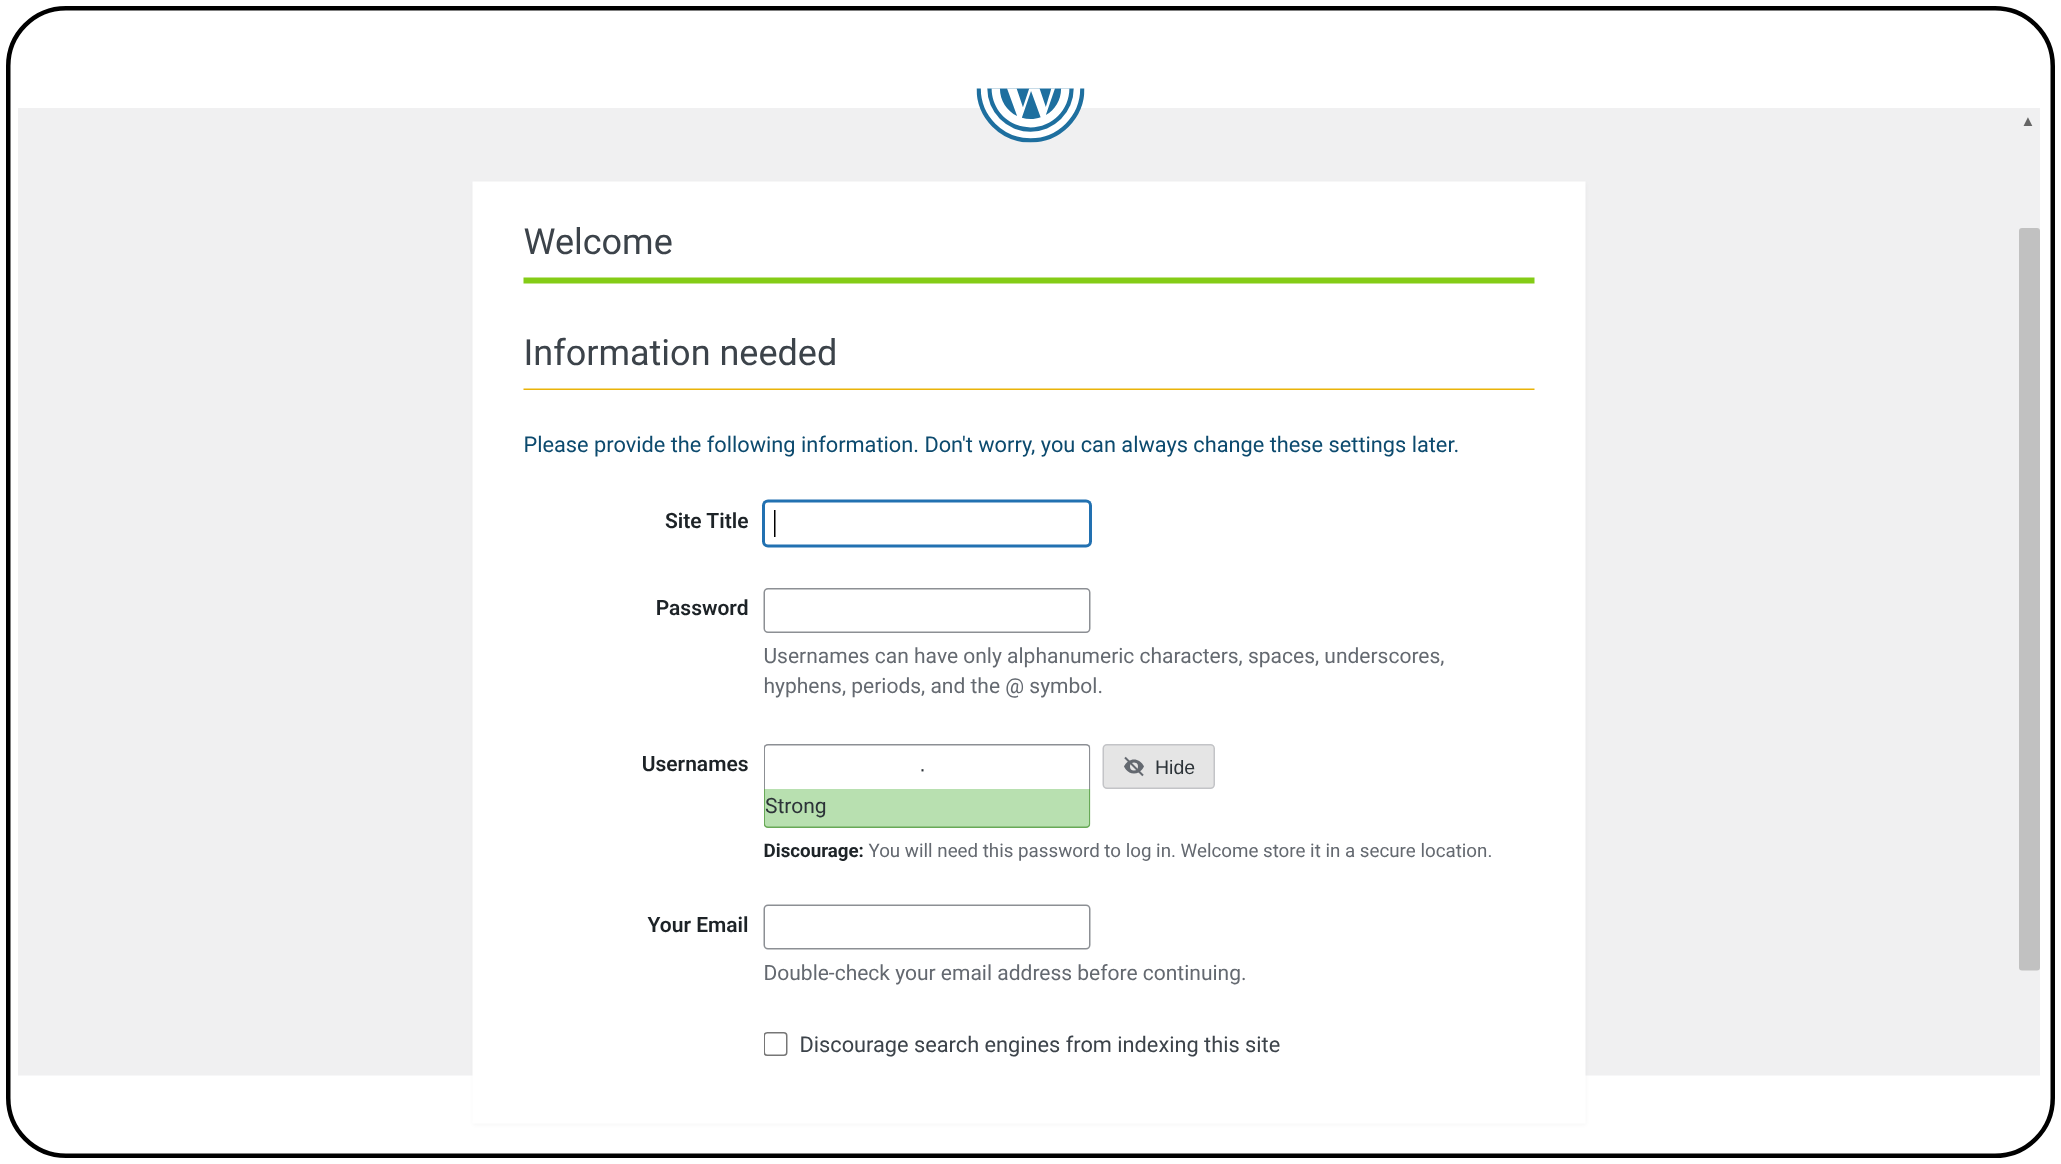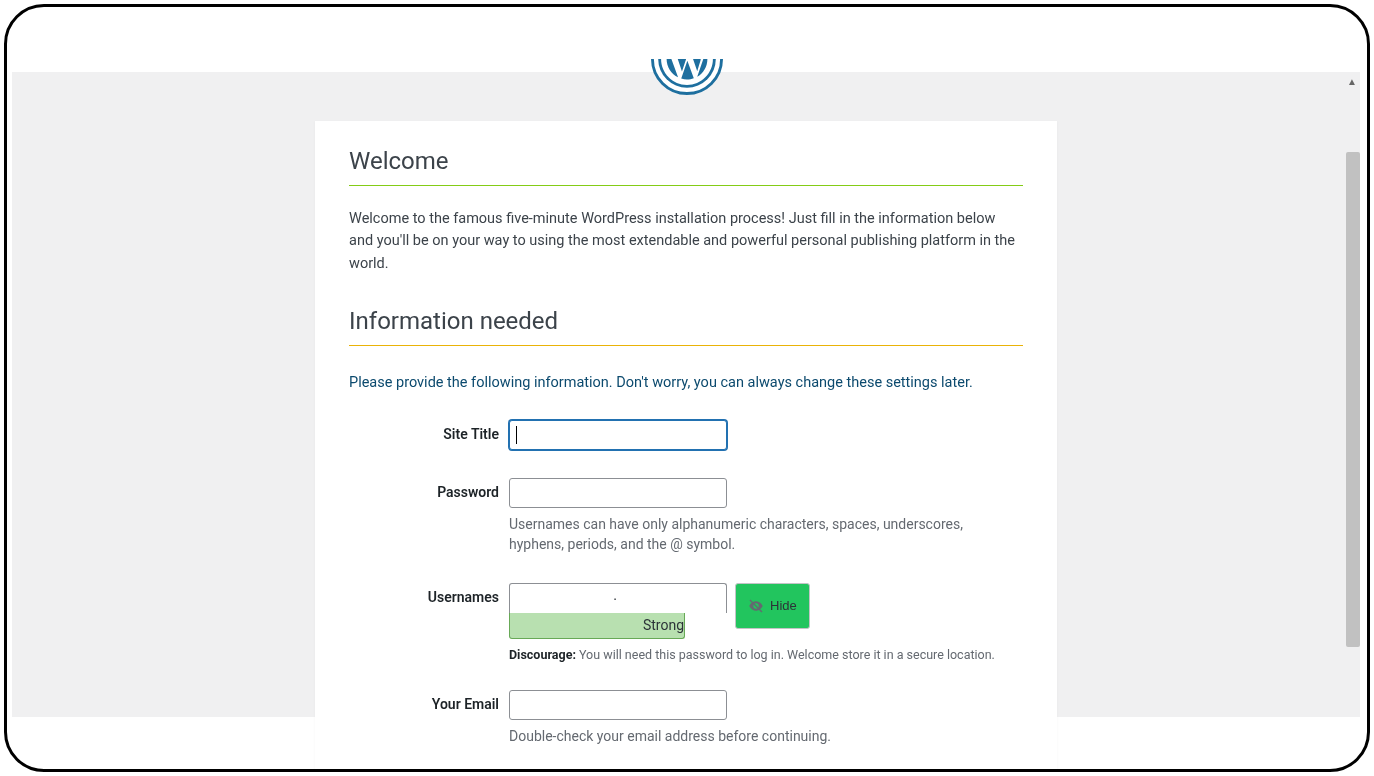--- a/index.html
+++ b/index.html
@@ -65,21 +65,21 @@
   left: 308px;
   width: 742px;
   background: #fff;
   padding: 26px 34px 30px 34px;
   box-shadow: 0 1px 3px rgba(0,0,0,0.04);
 }
 h1 {
   font-size: 24px;
   font-weight: 400;
   color: #3c434a;
-  border-bottom: 1px solid #84cc16;
+  border-bottom: 4px solid #84cc16;
   padding-bottom: 10px;
   margin-bottom: 22px;
 }
 h2 {
   font-size: 24px;
   font-weight: 400;
   color: #3c434a;
   border-bottom: 1px solid #eab308;
   padding-bottom: 10px;
   margin-top: 32px;
@@ -140,38 +140,38 @@
   border-radius: 3px 3px 0 0;
   border-bottom: none;
   background: #fff;
   padding: 0 8px;
   font-size: 14px;
   color: #2c3338;
   text-align: center;
   letter-spacing: 6px;
 }
 .pw-strength {
-  width: 176px;
+  width: 218px;
   height: 26px;
   background: #b8e0b0;
   border: 1px solid #68a957;
   border-top: none;
   border-radius: 0 0 3px 3px;
-  text-align: right;
+  text-align: left;
   font-size: 14px;
   line-height: 25px;
   color: #2c3338;
 }
 .hide-btn {
   margin-left: 8px;
-  height: 46px;
+  height: 30px;
   padding: 0 12px;
   border: 1px solid #c3c4c7;
   border-radius: 3px;
-  background: #22c55e;
+  background: #e5e5e5;
   font-size: 13px;
   color: #2c3338;
   display: inline-flex;
   align-items: center;
   cursor: pointer;
 }
 .hide-btn svg { margin-right: 6px; }
 .important-note {
   font-size: 12.5px;
   color: #646970;
@@ -200,21 +200,20 @@
     <div class="logo-wrap">
       <svg class="logo" viewBox="0 0 100 100">
         <circle cx="50" cy="50" r="48" fill="#fff" stroke="#1e6f9f" stroke-width="4"></circle>
         <circle cx="50" cy="50" r="40" fill="#1e6f9f"></circle>
         <path fill="#fff" d="M50 14c-19.9 0-36 16.1-36 36 0 19.9 16.1 36 36 36s36-16.1 36-36c0-19.9-16.1-36-36-36zm-28.3 36c0-4.1.9-8 2.4-11.5l13.5 37c-9.4-4.6-15.9-14.3-15.9-25.5zm28.3 28.3c-2.8 0-5.5-.4-8-1.2l8.5-24.7 8.7 23.8c.1.1.1.3.2.4-2.9 1-6 1.7-9.4 1.7zm3.9-41.6c1.7-.1 3.2-.3 3.2-.3 1.5-.2 1.3-2.4-.2-2.3 0 0-4.6.4-7.5.4-2.8 0-7.4-.4-7.4-.4-1.5-.1-1.7 2.2-.2 2.3 0 0 1.4.2 3 .3l4.4 12.1-6.2 18.6-10.3-30.7c1.7-.1 3.2-.3 3.2-.3 1.5-.2 1.3-2.4-.2-2.3 0 0-4.6.4-7.5.4h-1.8c5.1-7.7 13.8-12.8 23.7-12.8 7.4 0 14.1 2.8 19.1 7.4h-.4c-2.8 0-4.7 2.4-4.7 5 0 2.3 1.3 4.3 2.8 6.6 1.1 1.9 2.3 4.3 2.3 7.8 0 2.4-.9 5.2-2.2 9.1l-2.8 9.5-10.3-30.4zm10.3 37.9l8.6-25c1.6-4 2.2-7.3 2.2-10.1 0-1-.1-2-.2-2.9 2.2 4 3.5 8.7 3.5 13.6 0 10.5-5.7 19.7-14.1 24.4z"></path>
       </svg>
     </div>
 
     <div class="card">
       <h1>Welcome</h1>
-      <p class="intro">Welcome to the famous five-minute WordPress installation process! Just fill in the information below and you'll be on your way to using the most extendable and powerful personal publishing platform in the world.</p>
 
       <h2>Information needed</h2>
       <p class="subintro">Please provide the following information. Don't worry, you can always change these settings later.</p>
 
       <table class="form-table">
         <tbody>
             <tr>
           <th><label>Site Title</label></th>
           <td>
             <span style="position:relative; display:inline-block;">

